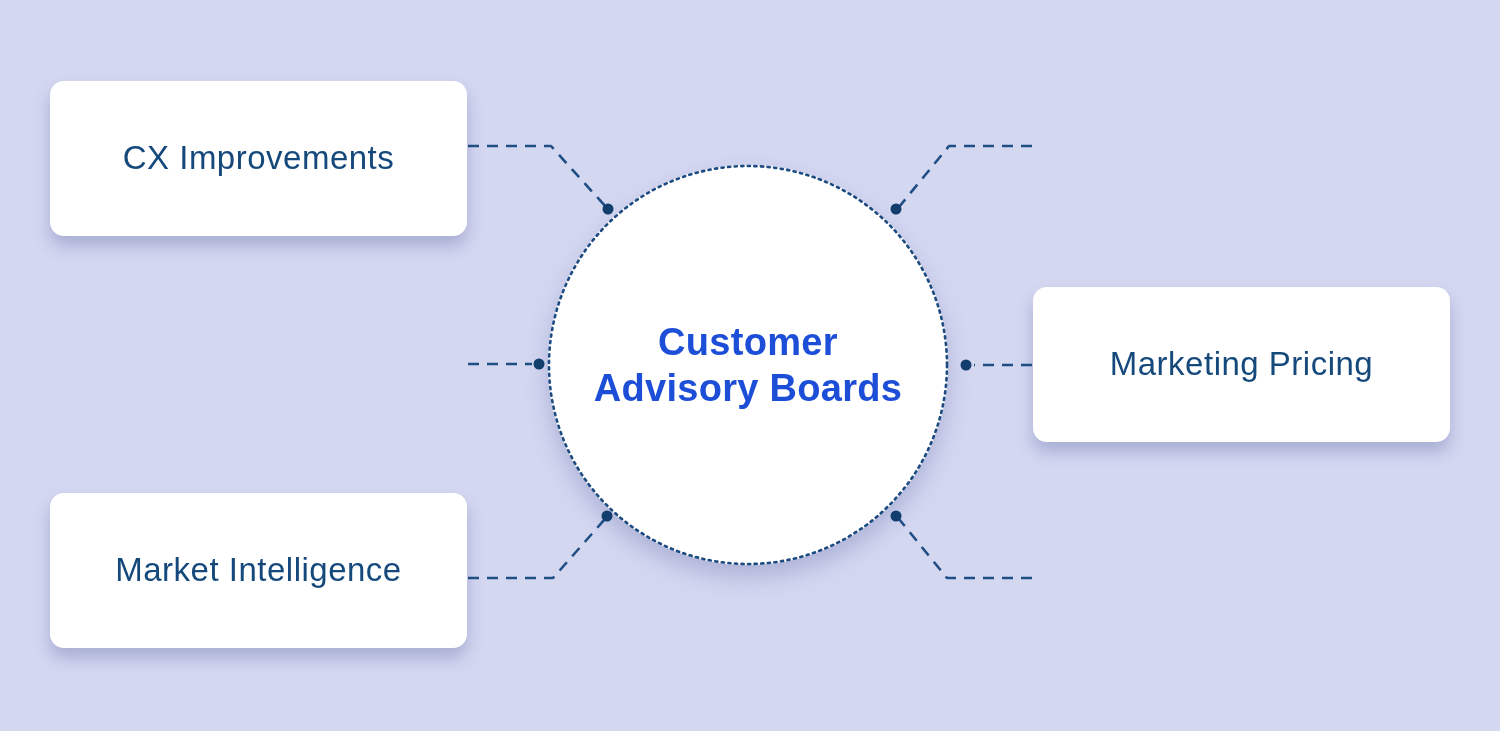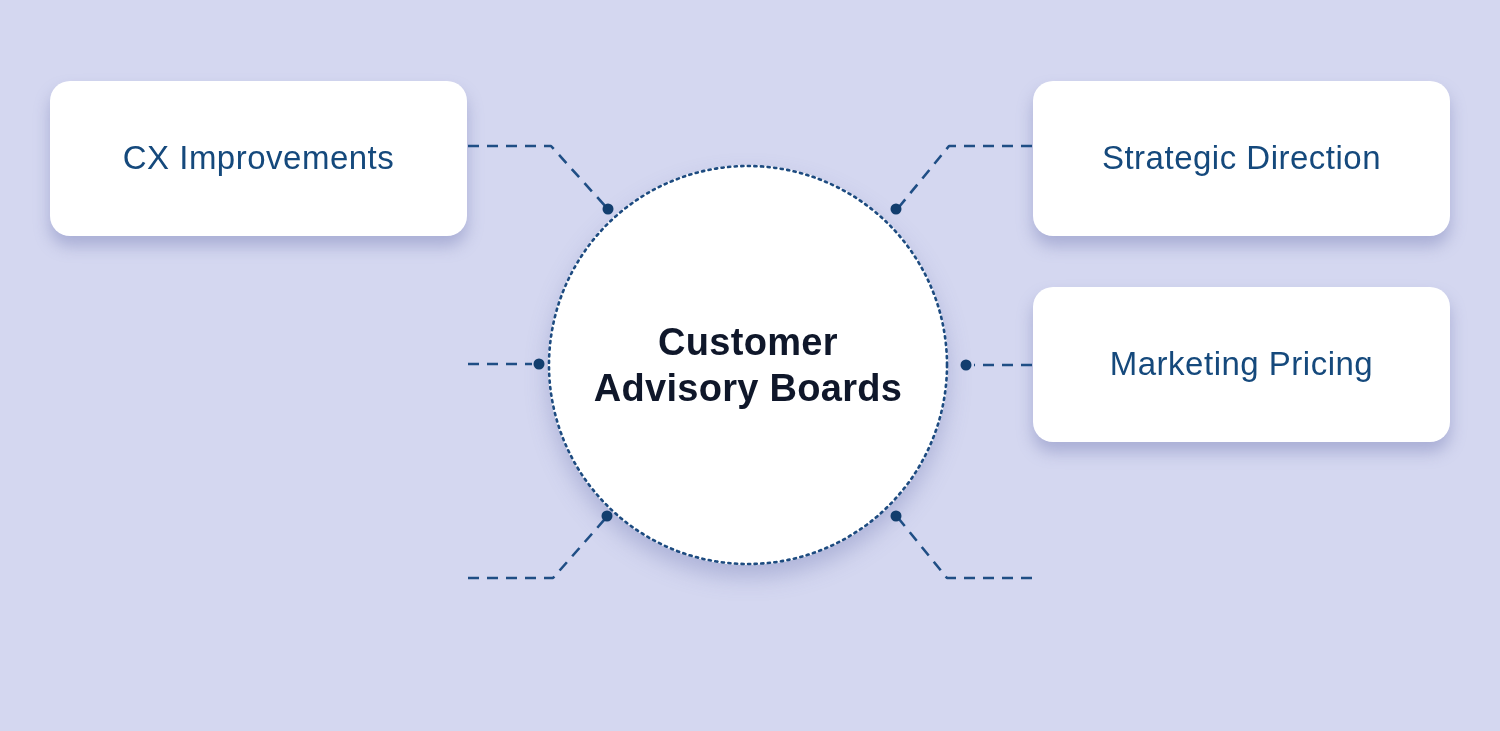--- a/index.html
+++ b/index.html
@@ -12,21 +12,21 @@
     width: 1500px;
     height: 731px;
     background: #d4d7f0;
     overflow: hidden;
   }
   .card {
     position: absolute;
     width: 417px;
     height: 155px;
     background: #ffffff;
-    border-radius: 20px;
+    border-radius: 14px;
     box-shadow: 0 10px 16px rgba(104, 112, 172, 0.40);
     display: flex;
     align-items: center;
     justify-content: center;
     z-index: 2;
   }
   .card-label {
     color: #15497c;
     font-size: 33px;
     letter-spacing: 0.5px;
@@ -62,21 +62,21 @@
     left: 548px;
     top: 165px;
     width: 400px;
     height: 400px;
     display: flex;
     align-items: center;
     justify-content: center;
     z-index: 4;
   }
   .hub-label {
-    color: #0f172a;
+    color: #1d4ed8;
     font-size: 38px;
     font-weight: 700;
     letter-spacing: 0.3px;
     line-height: 1.22;
     text-align: center;
     white-space: pre-line;
   }
 </style>
 </head>
 <body>
@@ -109,21 +109,21 @@
   </svg>
 
   <div class="hub-label-wrap">
     <div class="hub-label">Customer
 Advisory Boards</div>
   </div>
 
   <div class="card left row1">
     <span class="card-label">CX Improvements</span>
   </div>
+  <div class="card left row3">
+    <span class="card-label">Market Intelligence</span>
+  </div>
 
-  <div class="card right row1">
-    <span class="card-label">Strategic Direction</span>
-  </div>
   <div class="card right row2">
     <span class="card-label">Marketing Pricing</span>
   </div>
 
 </div>
 
 </body></html>

